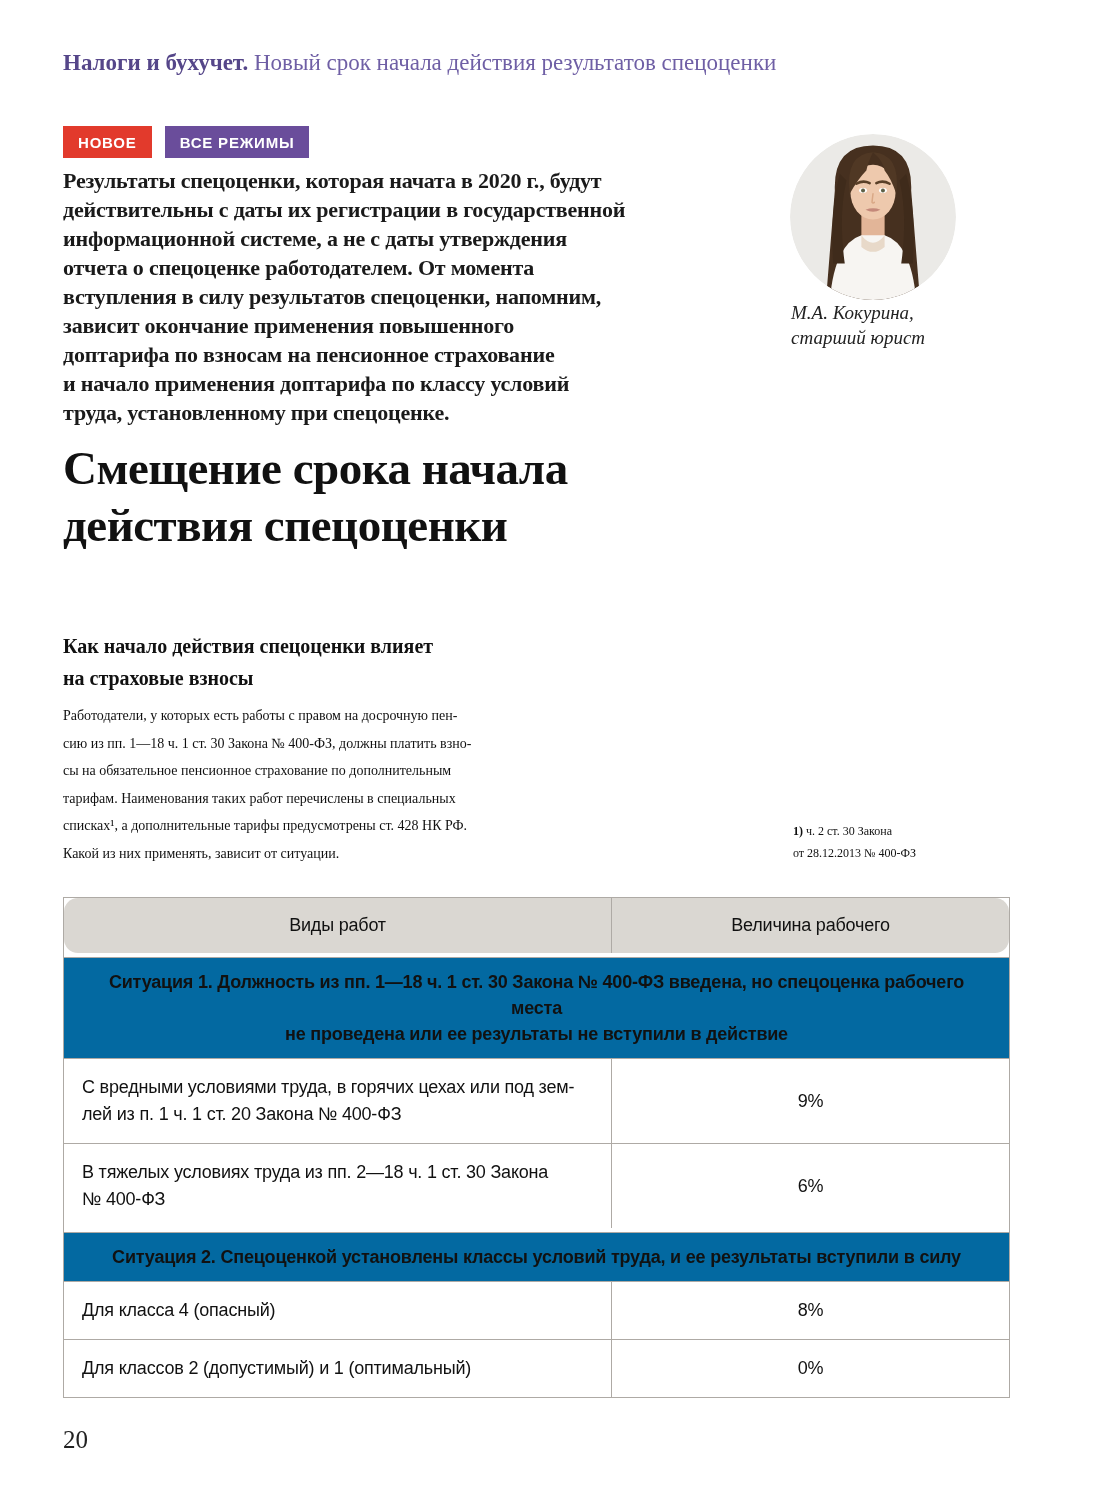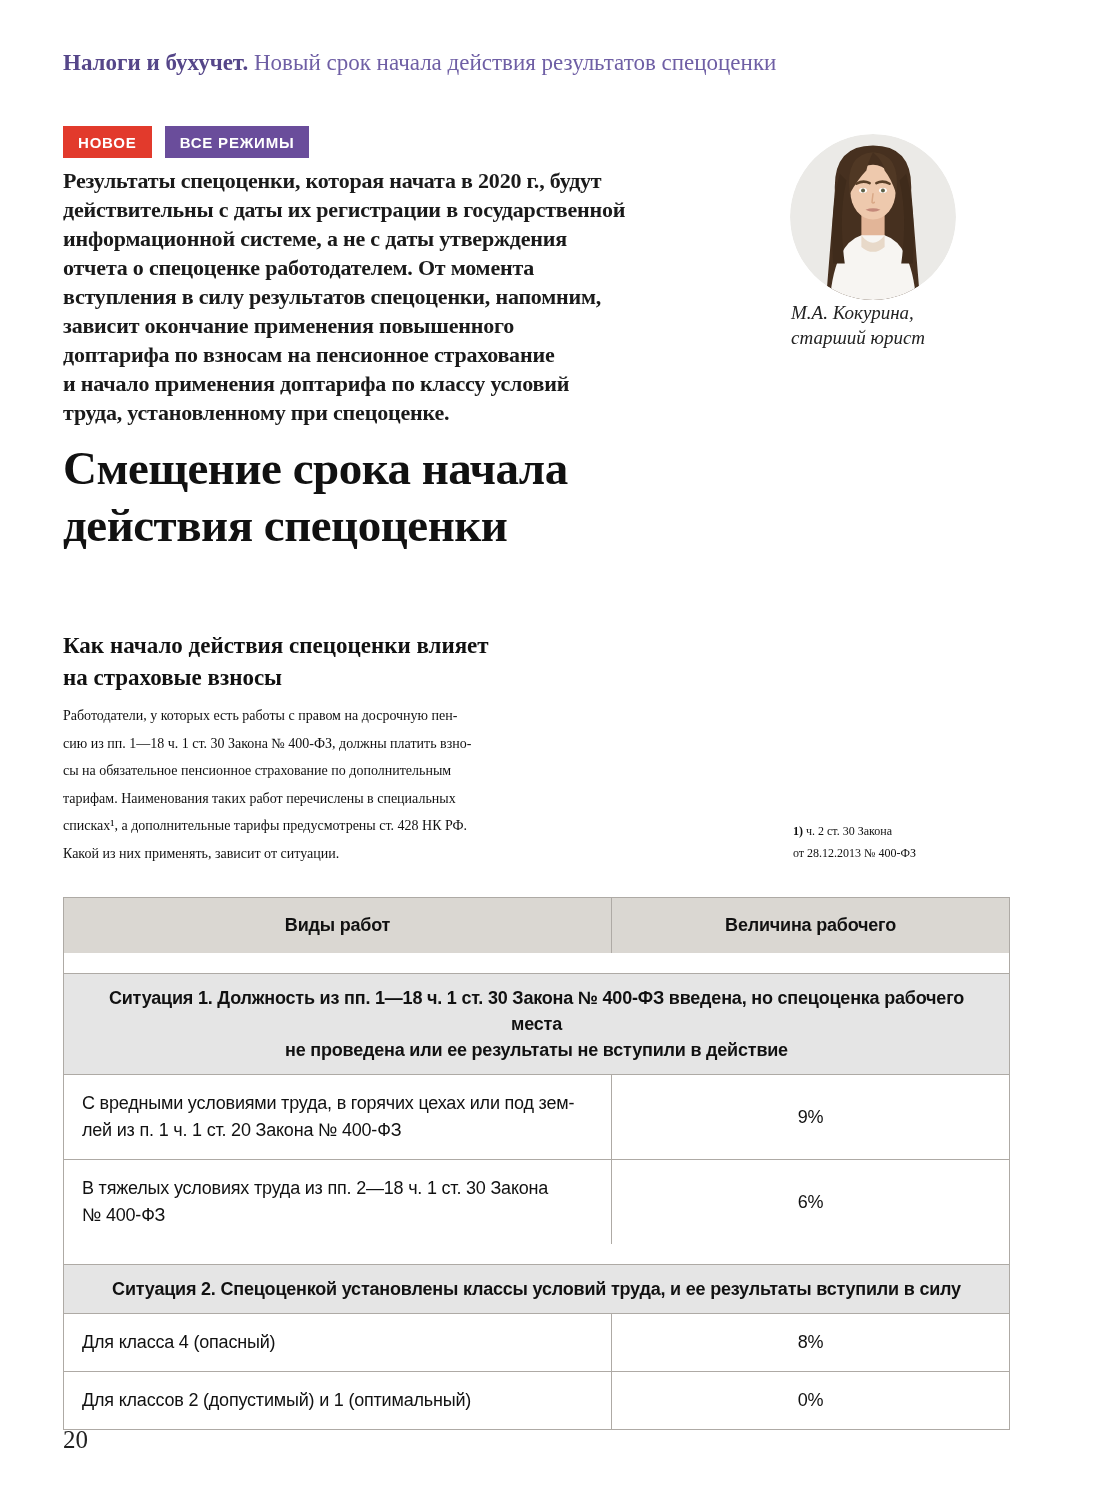--- a/index.html
+++ b/index.html
@@ -53,21 +53,21 @@
   
   .headline {
     left: 63px; top: 440px; width: 720px;
     font-weight: bold; font-size: 47px; line-height: 57px;
     letter-spacing: -0.5px; white-space: pre-line; color: #111;
   }
 
   
   .section-heading {
     left: 63px; top: 630px; width: 700px;
-    font-weight: bold; font-size: 23px; line-height: 32px;
+    font-weight: bold; font-size: 20px; line-height: 32px;
     white-space: pre-line; color: #111;
   }
   .body-text {
     left: 63px; top: 702px; width: 716px;
     font-size: 14px; line-height: 27.6px;
     white-space: pre-line; color: #111;
   }
 
   
   .footnote {
@@ -82,26 +82,26 @@
     left: 63px; top: 897px; width: 947px;
     font-family: "Liberation Sans", "DejaVu Sans", sans-serif;
     font-size: 18px; color: #111;
     border: 1px solid #aeaaa5;
     letter-spacing: -0.2px;
   }
   .tr { display: flex; }
   .td { padding: 15px 18px; }
   .c1 { width: 58%; border-right: 1px solid #aeaaa5; }
   .c2 { width: 42%; display: flex; align-items: center; justify-content: center; text-align: center; }
-  .tr.head { background: #dad7d2; font-weight: bold; }
+  .tr.head { background: #dad7d2; font-weight: normal; border-radius: 14px; }
   .tr.head .c1, .tr.head .c2 { display: flex; align-items: center; justify-content: center; padding: 17px 10px; }
   .tr.situation {
-    background: #e5e5e5; font-weight: bold; text-align: center;
+    background: #0369a1; font-weight: bold; text-align: center;
     display: block; padding: 11px 20px; line-height: 26px;
-    margin-top: 20px; border-top: 1px solid #aeaaa5;
+    margin-top: 4px; border-top: 1px solid #aeaaa5;
     white-space: pre-line;
   }
   .tr.data { background: #ffffff; border-top: 1px solid #aeaaa5; }
   .tr.data .c1 { line-height: 27px; white-space: pre-line; }
 
   
   .page-number {
     left: 63px; top: 1426px;
     font-size: 25px; color: #222;
   }

